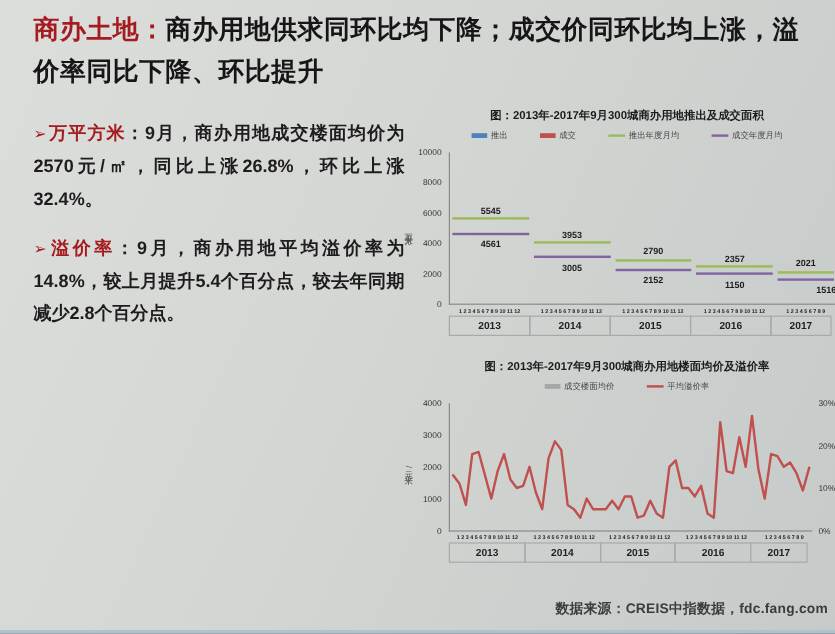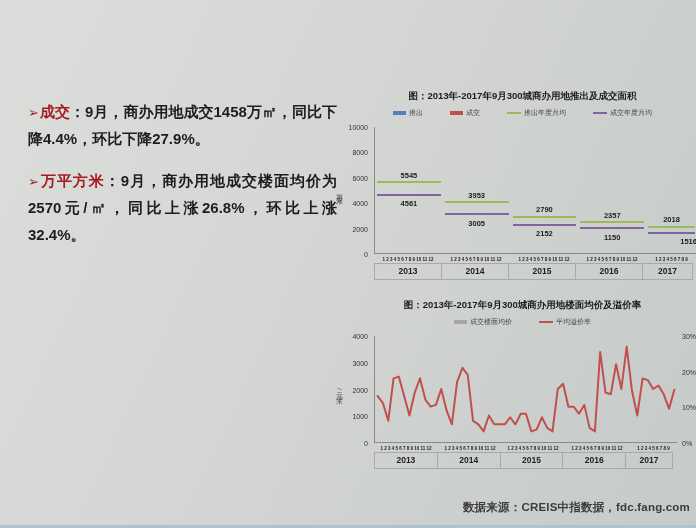--- a/index.html
+++ b/index.html
@@ -52,24 +52,27 @@
   .ycell{border:1px solid #a9a9a9;margin-left:-1px;font-size:8.5px;font-weight:700;color:#222;text-align:center;padding:2px 0 3px 0;box-sizing:border-box;}
   .yrow .ycell:first-child{margin-left:0;}
   
   .footer{position:absolute;right:6px;top:500px;font-size:11.5px;font-weight:700;color:#3c3c3c;letter-spacing:0.2px;}
 </style>
 </head>
 <body>
 
 <div class="slide">
 
+  <div class="title">
+    <span class="accent">商办土地：</span><span>商办用地供求同环比均下降；成交价同环比均上涨，溢价率同比下降、环比提升</span>
+  </div>
 
   <div class="bullets">
-    <p class="bullet"><span class="marker">➢</span><span class="blabel">成交</span><span>：9月，商办用地成交1458万㎡，同比下降4.4%，环比下降27.9%。</span></p>
     <p class="bullet"><span class="marker">➢</span><span class="blabel">万平方米</span><span>：9月，商办用地成交楼面均价为2570元/㎡，同比上涨26.8%，环比上涨32.4%。</span></p>
+    <p class="bullet"><span class="marker">➢</span><span class="blabel">溢价率</span><span>：9月，商办用地平均溢价率为14.8%，较上月提升5.4个百分点，较去年同期减少2.8个百分点。</span></p>
   </div>
 
   <div class="chart" id="c1">
     <div class="chart-title">图：2013年-2017年9月300城商办用地推出及成交面积</div>
     <div class="legend">
         <div class="legend-item">
           <div class="sw bar" style="background: rgb(79, 129, 189);"></div>
           <span>推出</span>
         </div>
         <div class="legend-item">
@@ -345,21 +348,21 @@
               <div class="mslot">
                 <div class="vbar" style="background: rgb(79, 129, 189); height: 22.63%;"></div>
                 <div class="vbar" style="background: rgb(192, 80, 77); height: 20.23%;"></div>
               </div>
               <div class="mslot">
                 <div class="vbar" style="background: rgb(79, 129, 189); height: 17.09%;"></div>
                 <div class="vbar" style="background: rgb(192, 80, 77); height: 14.58%;"></div>
               </div>
               <div class="avg-line" style="background: rgb(155, 187, 89); bottom: 20.19%;"></div>
               <div class="avg-line" style="background: rgb(128, 100, 162); bottom: 15.16%;"></div>
-              <div class="avg-label" style="bottom: calc(20.19% + 4px);">2018</div>
+              <div class="avg-label" style="bottom: calc(20.19% + 4px);">2021</div>
               <div class="avg-label" style="bottom: calc(15.16% - 12px); text-align: right;">1516</div>
             </div>
           </div>
       </div>
       <div class="mrow">
           <div class="mcell" style="width: 21.0526%;">
             <span>1 2 3 4 5 6 7 8 9 10 11 12</span>
           </div>
           <div class="mcell" style="width: 21.0526%;">
             <span>1 2 3 4 5 6 7 8 9 10 11 12</span>

